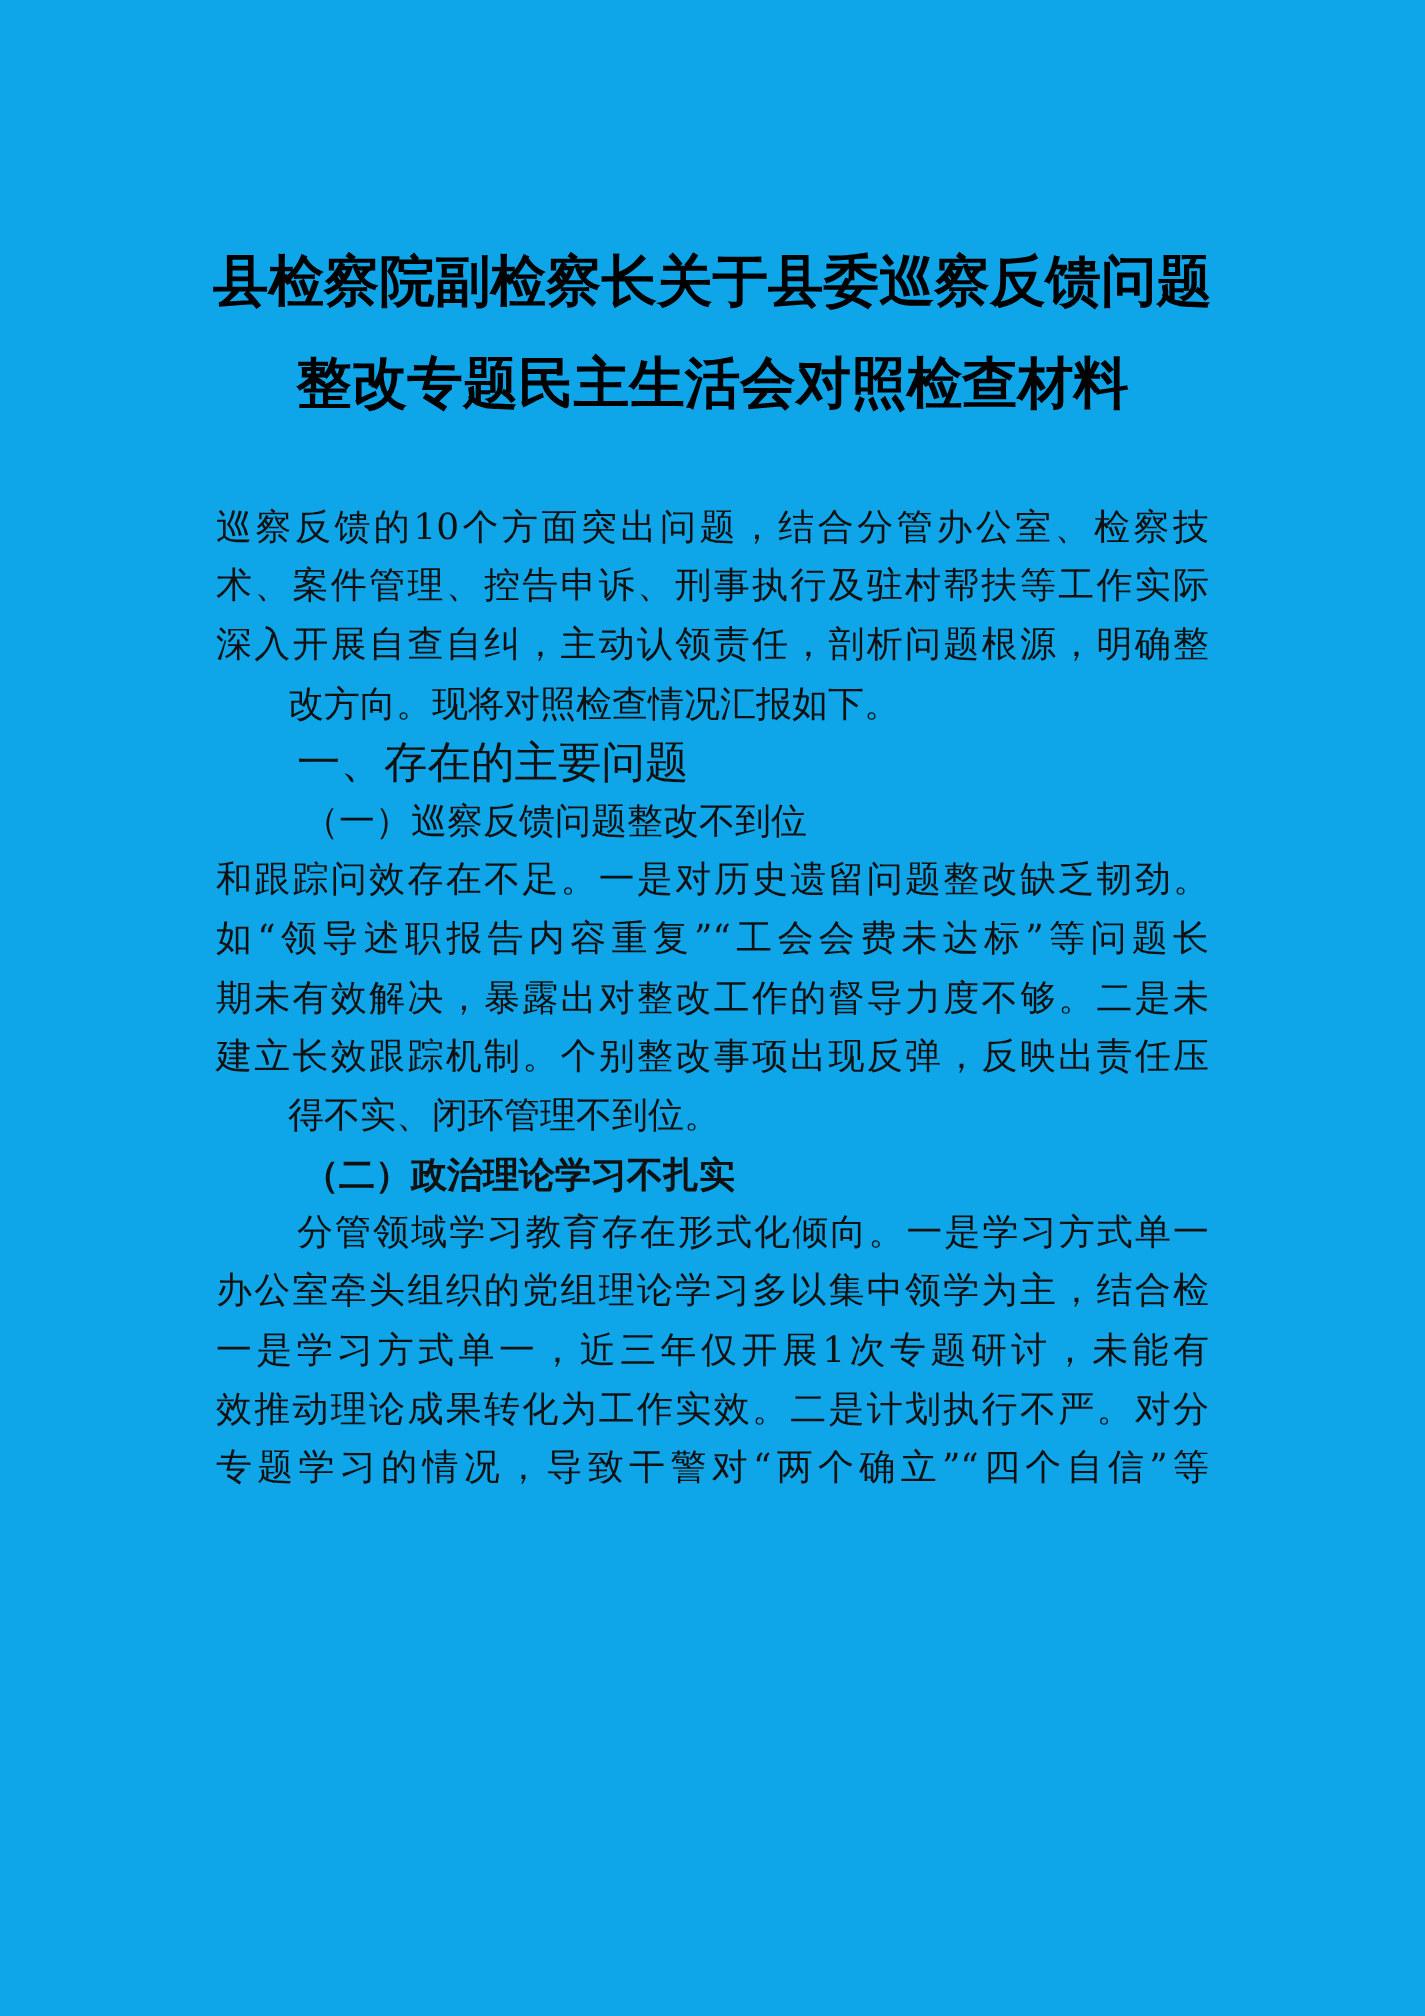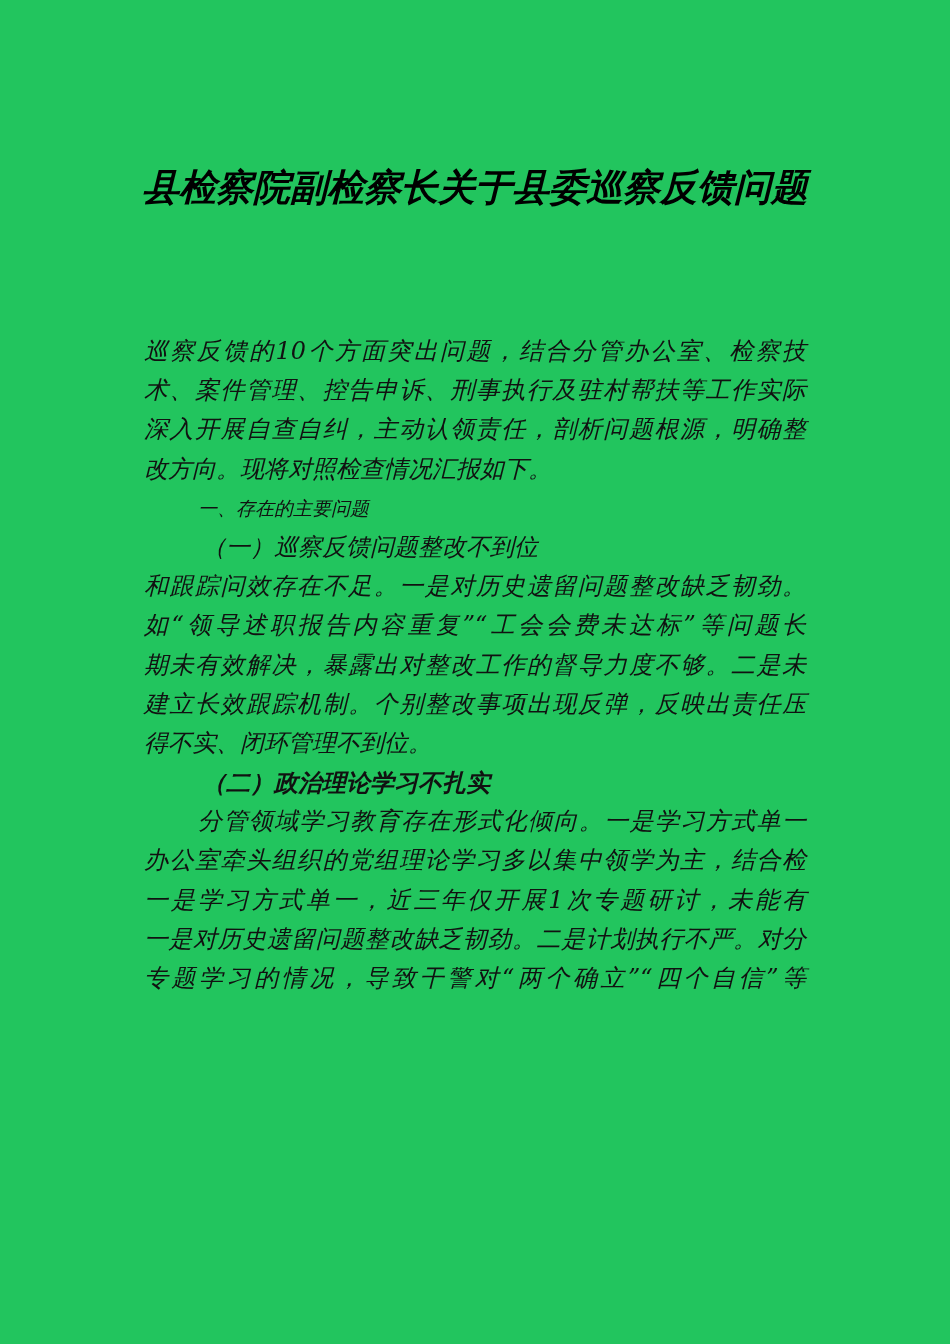--- a/index.html
+++ b/index.html
@@ -1,45 +1,46 @@
 <!DOCTYPE html>
 <html><head>
   <meta charset="utf-8">
   <style>
     html, body { margin: 0; padding: 0; background: #ffffff; }
     body { width: 950px; height: 1344px; position: relative; overflow: hidden; }
     .page {
       position: absolute; left: 0; top: 0; width: 950px; height: 1344px;
-      background: #22c55e; color: #111111; font-style: italic;
+      background: #0ea5e9; color: #111111;
     }
     .title {
       position: absolute; left: 0; width: 950px; text-align: center;
       font-family: "DejaVu Serif", "Liberation Serif", serif;
       font-weight: bold; font-size: 37px; letter-spacing: 0px; color: #000;
       white-space: nowrap;
     }
     .title.l1 { top: 163px; }
     .title.l2 { top: 231px; }
     .body {
       position: absolute; left: 144px; top: 332px; width: 662px;
       font-family: "DejaVu Serif", "Liberation Serif", serif;
       font-size: 24px; line-height: 39.2px; color: #111;
     }
     .line { white-space: nowrap; text-align: justify; text-align-last: justify; height: 39.2px; overflow: visible; }
-    .line.last { text-align-last: left; }
+    .line.last { text-align-last: left; margin-left: 48px; }
     .indent { padding-left: 54px; }
-    .h1 { font-family: "DejaVu Sans", "Liberation Sans", sans-serif; font-size: 19px; padding-left: 54px; text-align-last: left; }
+    .h1 { font-family: "DejaVu Sans", "Liberation Sans", sans-serif; font-size: 29px; padding-left: 54px; text-align-last: left; }
     .h2 { padding-left: 58px; text-align-last: left; }
     .h2.bold { font-weight: bold; }
   </style>
 </head>
 <body>
 
 <div class="page">
   <div class="title l1">县检察院副检察长关于县委巡察反馈问题</div>
+  <div class="title l2">整改专题民主生活会对照检查材料</div>
 
   <div class="body">
     <div>
       <div class="line">巡察反馈的10个方面突出问题，结合分管办公室、检察技</div>
       <div class="line">术、案件管理、控告申诉、刑事执行及驻村帮扶等工作实际</div>
       <div class="line">深入开展自查自纠，主动认领责任，剖析问题根源，明确整</div>
       <div class="line last">改方向。现将对照检查情况汇报如下。</div>
     </div>
 
     <div class="line h1">一、存在的主要问题</div>
@@ -51,17 +52,17 @@
       <div class="line">期未有效解决，暴露出对整改工作的督导力度不够。二是未</div>
       <div class="line">建立长效跟踪机制。个别整改事项出现反弹，反映出责任压</div>
       <div class="line last">得不实、闭环管理不到位。</div>
     </div>
 
     <div class="line h2 bold">（二）政治理论学习不扎实</div>
     <div>
       <div class="line indent">分管领域学习教育存在形式化倾向。一是学习方式单一</div>
       <div class="line">办公室牵头组织的党组理论学习多以集中领学为主，结合检</div>
       <div class="line">一是学习方式单一，近三年仅开展1次专题研讨，未能有</div>
-      <div class="line">一是对历史遗留问题整改缺乏韧劲。二是计划执行不严。对分</div>
+      <div class="line">效推动理论成果转化为工作实效。二是计划执行不严。对分</div>
       <div class="line">专题学习的情况，导致干警对“两个确立”“四个自信”等</div>
     </div>
   </div>
 </div>
 
 </body></html>

